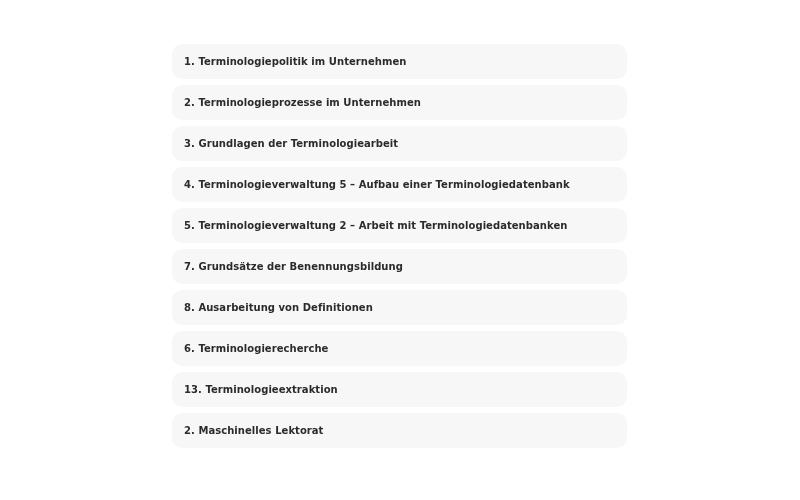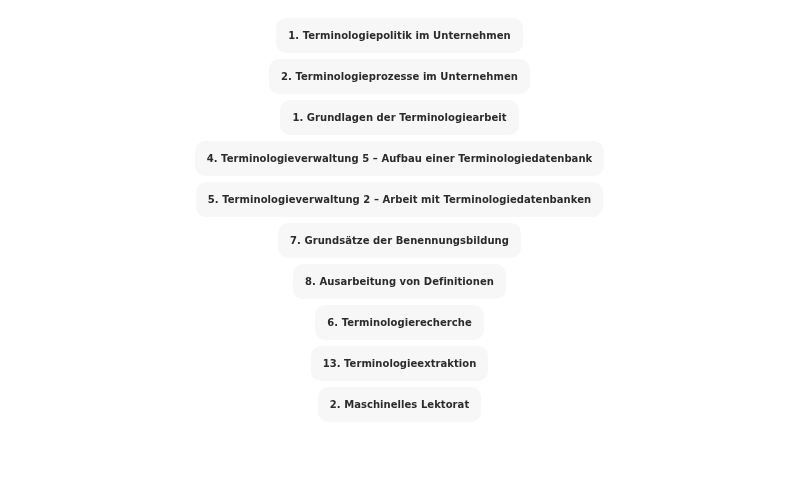--- a/index.html
+++ b/index.html
@@ -9,26 +9,25 @@
       width: 800px;
       height: 500px;
       overflow: hidden;
     }
     body {
       font-family: "DejaVu Sans", "Liberation Sans", sans-serif;
     }
     .list {
       position: absolute;
       left: 172px;
-      top: 18px;
+      top: 44px;
       width: 455px;
       display: flex;
       flex-direction: column;
       gap: 6px;
-      align-items: center;
     }
     .item {
       height: 35px;
       box-sizing: border-box;
       background: #f7f7f7;
       border-radius: 10px;
       padding: 0 12px;
       display: flex;
       align-items: center;
       cursor: pointer;
@@ -45,21 +44,21 @@
 <body>
 
 <div class="list">
   <div class="item">
     <span class="item-label">1. Terminologiepolitik im Unternehmen</span>
   </div>
   <div class="item">
     <span class="item-label">2. Terminologieprozesse im Unternehmen</span>
   </div>
   <div class="item">
-    <span class="item-label">1. Grundlagen der Terminologiearbeit</span>
+    <span class="item-label">3. Grundlagen der Terminologiearbeit</span>
   </div>
   <div class="item">
     <span class="item-label">4. Terminologieverwaltung 5 – Aufbau einer Terminologiedatenbank</span>
   </div>
   <div class="item">
     <span class="item-label">5. Terminologieverwaltung 2 – Arbeit mit Terminologiedatenbanken</span>
   </div>
   <div class="item">
     <span class="item-label">7. Grundsätze der Benennungsbildung</span>
   </div>

